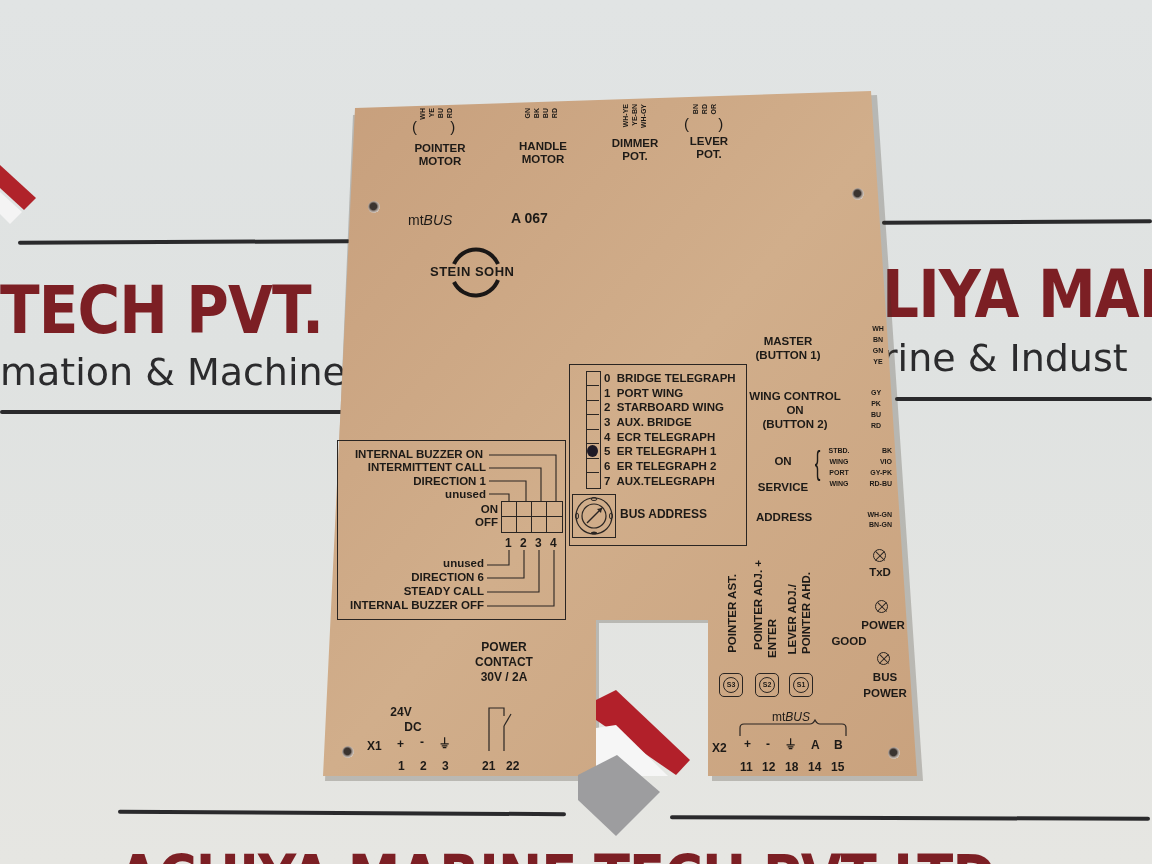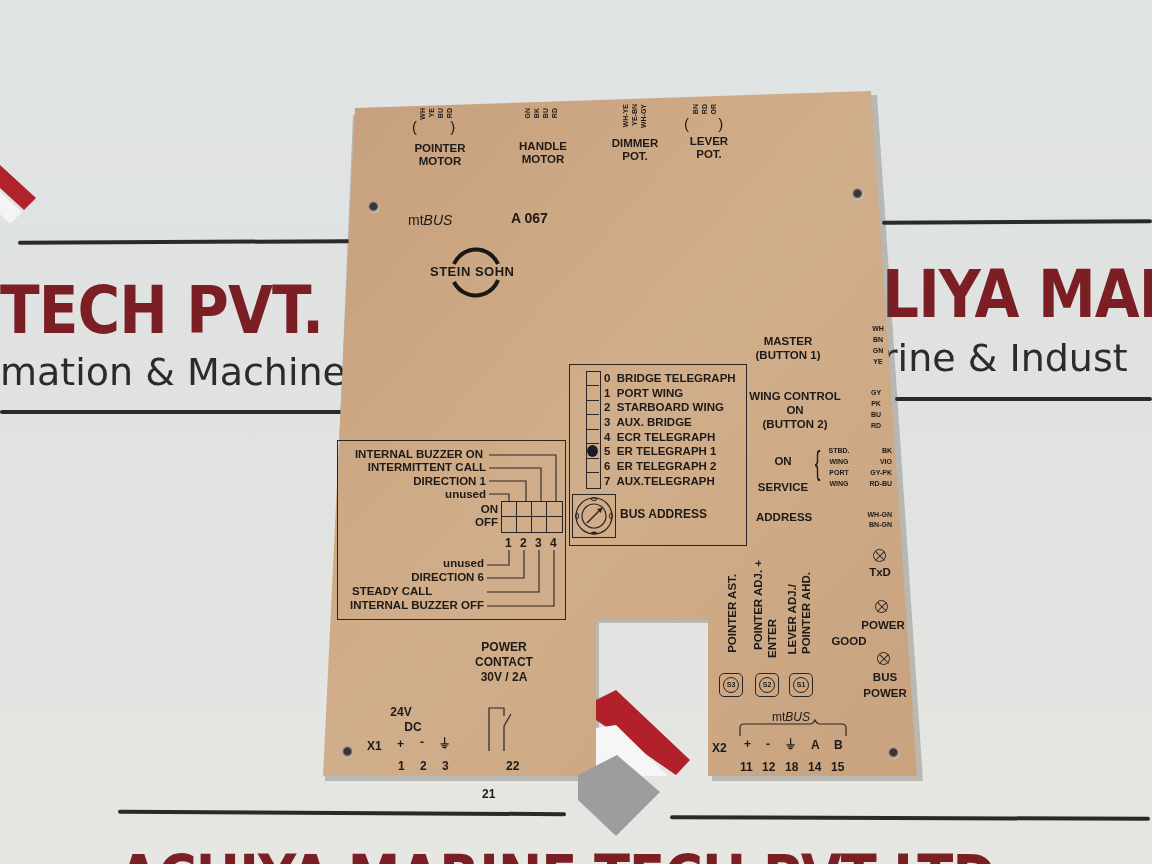--- a/index.html
+++ b/index.html
@@ -219,21 +219,21 @@
   <div style="position:absolute;left:532px;top:502px;width:14px;height:28px"></div>
   <div style="position:absolute;left:547px;top:502px;width:14px;height:28px"></div>
 
   <div class="plate-text" style="left:505px;top:536px;font-size:12px">1</div>
   <div class="plate-text" style="left:520px;top:536px;font-size:12px">2</div>
   <div class="plate-text" style="left:535px;top:536px;font-size:12px">3</div>
   <div class="plate-text" style="left:550px;top:536px;font-size:12px">4</div>
 
   <div class="plate-text" style="left:352px;top:557px;width:132px;text-align:right;font-size:11.5px">unused</div>
   <div class="plate-text" style="left:352px;top:571px;width:132px;text-align:right;font-size:11.5px">DIRECTION 6</div>
-  <div class="plate-text" style="left:352px;top:585px;width:132px;text-align:left;font-size:11.5px">STEADY CALL</div>
+  <div class="plate-text" style="left:352px;top:585px;width:132px;text-align:right;font-size:11.5px">STEADY CALL</div>
   <div class="plate-text" style="left:340px;top:599px;width:144px;text-align:right;font-size:11.5px">INTERNAL BUZZER OFF</div>
 
   <svg style="position:absolute;left:0;top:0" width="1152" height="864">
     <g stroke="#2a2522" stroke-width="1.1" fill="none">
       <polyline points="489,455 556,455 556,501"></polyline>
       <polyline points="489,468 541,468 541,501"></polyline>
       <polyline points="489,481 526,481 526,501"></polyline>
       <polyline points="489,494 509,494 509,501"></polyline>
       <polyline points="487,565 509,565 509,550"></polyline>
       <polyline points="487,578 524,578 524,550"></polyline>
@@ -246,21 +246,21 @@
       <line x1="504" y1="726" x2="511" y2="714"></line>
       <line x1="504" y1="726" x2="504" y2="751"></line>
     </g>
 
     <path d="M740,736 L740,728 Q740,724 744,724 L810,724 Q813,724 815,720 Q817,724 820,724 L842,724 Q846,724 846,728 L846,736" stroke="#2a2522" stroke-width="1.2" fill="none"></path>
   </svg>
 
   <div class="plate-text t-lbl" style="left:474px;top:641px;width:60px;font-size:12px">POWER</div>
   <div class="plate-text t-lbl" style="left:466px;top:656px;width:76px;font-size:12px">CONTACT</div>
   <div class="plate-text t-lbl" style="left:466px;top:671px;width:76px;font-size:12px">30V / 2A</div>
-  <div class="plate-text" style="left:482px;top:787px;font-size:12px">21</div>
+  <div class="plate-text" style="left:482px;top:759px;font-size:12px">21</div>
   <div class="plate-text" style="left:506px;top:759px;font-size:12px">22</div>
 
   <div class="plate-text t-lbl" style="left:384px;top:706px;width:34px;font-size:12px">24V</div>
   <div class="plate-text t-lbl" style="left:396px;top:721px;width:34px;font-size:12px">DC</div>
   <div class="plate-text" style="left:367px;top:739px;font-size:12px">X1</div>
   <div class="plate-text" style="left:397px;top:737px;font-size:12px">+</div>
   <div class="plate-text" style="left:420px;top:735px;font-size:12px">-</div>
   <div class="plate-text" style="left:440px;top:736px;font-size:13px">⏚</div>
   <div class="plate-text" style="left:398px;top:759px;font-size:12px">1</div>
   <div class="plate-text" style="left:420px;top:759px;font-size:12px">2</div>

